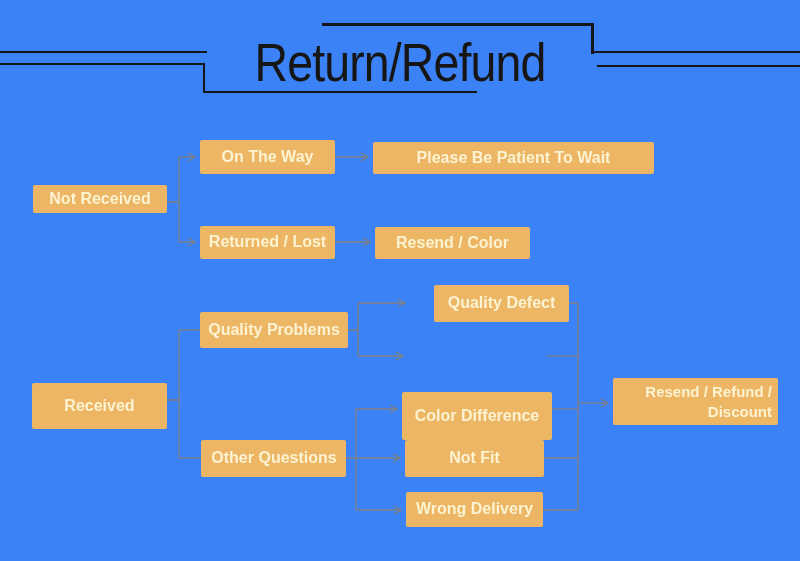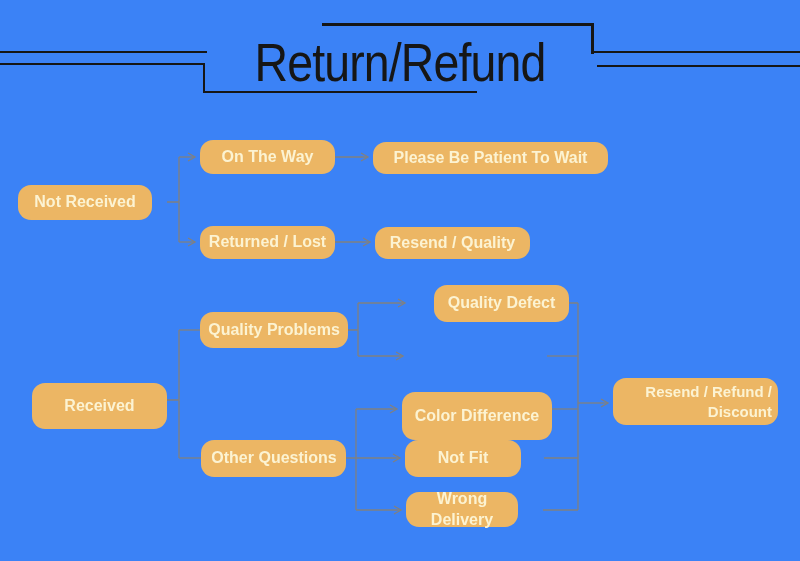--- a/index.html
+++ b/index.html
@@ -20,21 +20,21 @@
   }
 
   
   .connectors { position:absolute; left:0; top:0; }
   .connectors path { stroke:#808080; stroke-width:1.3; fill:none; }
 
   
   .node {
     position:absolute; box-sizing:border-box;
     background:#ecb664; color:#fcf3d2;
-    border-radius:13px;
+    border-radius:2px;
     display:flex; align-items:center; justify-content:center;
     font-weight:bold; font-size:16px; text-align:center;
     line-height:1.3; padding:2px 6px;
   }
   .node.small { font-size:15px; }
 </style>
 </head>
 <body>
 
 <div class="page">
@@ -81,40 +81,40 @@
       <path d="M545,303 H578"></path>
       <path d="M547,356 H578"></path>
       <path d="M552,409 H578"></path>
       <path d="M544,458 H578"></path>
       <path d="M543,510 H578"></path>
       <path d="M578,303 V510"></path>
       <path d="M578,403 H608" marker-end="url(#arrow)"></path>
     </g>
   </svg>
 
-  <div class="node" style="left:18px; top:185px; width:134px; height:35px;">Not Received</div>
+  <div class="node" style="left:33px; top:185px; width:134px; height:28px;">Not Received</div>
 
   <div class="node" style="left:200px; top:140px; width:135px; height:34px;">On The Way</div>
 
-  <div class="node" style="left:373px; top:142px; width:235px; height:32px;">Please Be Patient To Wait</div>
+  <div class="node" style="left:373px; top:142px; width:281px; height:32px;">Please Be Patient To Wait</div>
 
   <div class="node" style="left:200px; top:226px; width:135px; height:33px;">Returned / Lost</div>
 
-  <div class="node" style="left:375px; top:227px; width:155px; height:32px;">Resend / Quality</div>
+  <div class="node" style="left:375px; top:227px; width:155px; height:32px;">Resend / Color</div>
 
   <div class="node" style="left:32px; top:383px; width:135px; height:46px;">Received</div>
 
   <div class="node" style="left:200px; top:312px; width:148px; height:36px;">Quality Problems</div>
 
   <div class="node" style="left:410px; top:285px; width:135px; height:37px;margin-left:24px;">Quality Defect</div>
 
 
   <div class="node" style="left:201px; top:440px; width:145px; height:37px;padding-left:7px;">Other Questions</div>
 
   <div class="node" style="left:402px; top:392px; width:150px; height:48px;">Color Difference</div>
 
-  <div class="node" style="left:405px; top:440px; width:116px; height:37px;">Not Fit</div>
+  <div class="node" style="left:405px; top:440px; width:139px; height:37px;">Not Fit</div>
 
-  <div class="node" style="left:406px; top:492px; width:112px; height:35px;">Wrong Delivery</div>
+  <div class="node" style="left:406px; top:492px; width:137px; height:35px;">Wrong Delivery</div>
 
   <div class="node small" style="left:613px; top:378px; width:165px; height:47px;text-align:right;">Resend / Refund / Discount</div>
 
 </div>
 
 </body></html>

